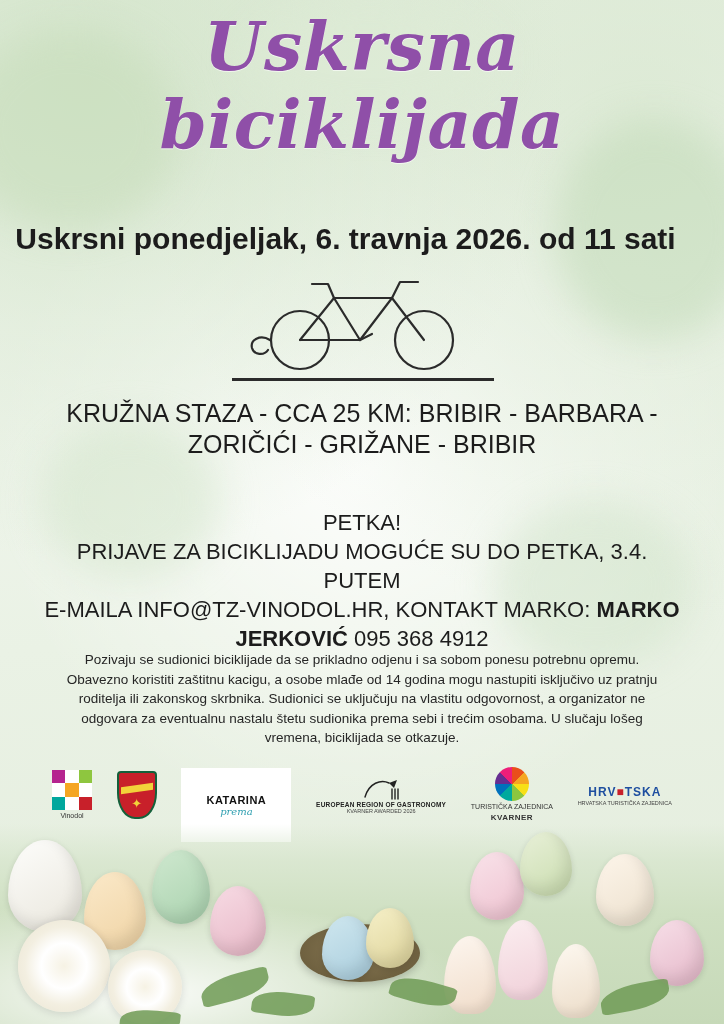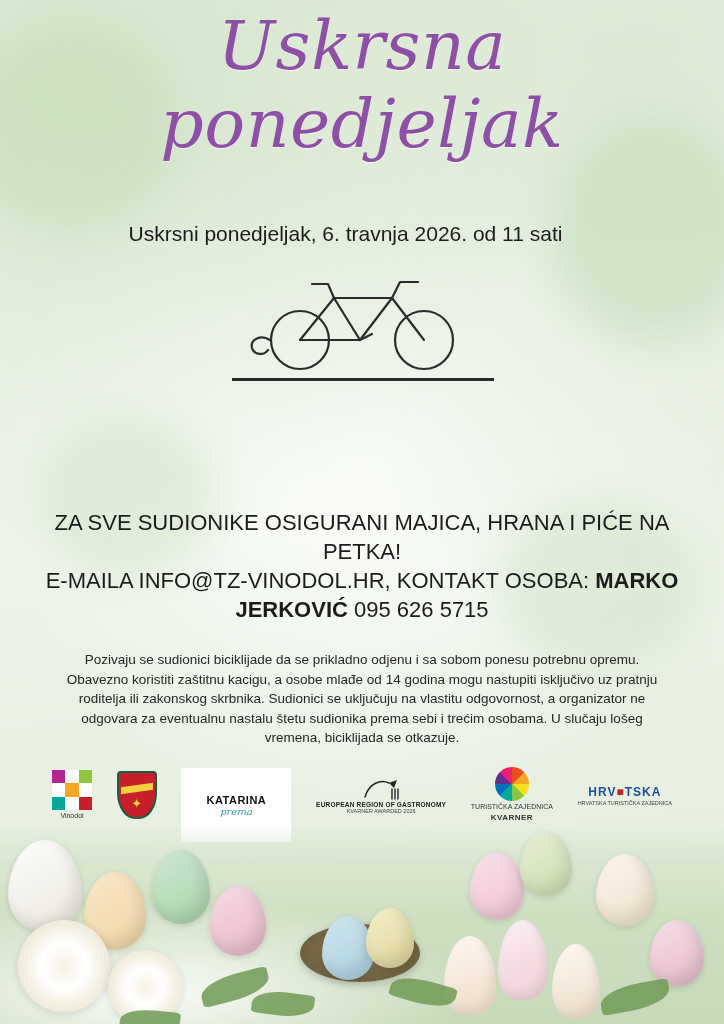--- a/index.html
+++ b/index.html
@@ -40,40 +40,40 @@
   .title-wrap {
     position: absolute;
     top: 12px;
     left: 0;
     width: 724px;
     text-align: center;
   }
   .title {
     font-family: "DejaVu Serif", serif;
     font-style: italic;
-    font-weight: normal;
+    font-weight: bold;
     color: #8f4fa8;
     font-size: 68px;
     line-height: 1.0;
     letter-spacing: 0.5px;
     text-shadow: 0 1px 0 rgba(255,255,255,0.6);
   }
   .title .line2 {
     display: block;
     margin-top: 10px;
   }
 
   .subtitle {
     position: absolute;
     top: 222px;
     left: 0;
     width: 691px;
     text-align: center;
-    font-size: 21px;
-    font-weight: normal;
+    font-size: 30px;
+    font-weight: bold;
     color: #1c1c1c;
   }
 
   .bike-area {
     position: absolute;
     top: 268px;
     left: 0;
     width: 724px;
     text-align: center;
   }
@@ -284,48 +284,52 @@
 
   <div class="blotch b1"></div>
   <div class="blotch b2"></div>
   <div class="blotch b3"></div>
   <div class="blotch b4"></div>
   <div class="blotch b5"></div>
 
   <div class="title-wrap">
     <div class="title">
       <span>Uskrsna</span>
-      <span class="line2">ponedjeljak</span>
+      <span class="line2">biciklijada</span>
     </div>
   </div>
 
   <div class="subtitle">Uskrsni ponedjeljak, 6. travnja 2026. od 11 sati</div>
 
   <div class="bike-area">
     <svg width="240" height="105" viewBox="0 0 240 105" fill="none" stroke="#2b2b2b" stroke-width="2.2" stroke-linecap="round" stroke-linejoin="round">
       <circle cx="58" cy="72" r="29"></circle>
       <circle cx="182" cy="72" r="29"></circle>
       <path d="M58 72 L92 30 L150 30 L182 72"></path>
       <path d="M92 30 L118 72 L150 30"></path>
       <path d="M58 72 L118 72"></path>
       <path d="M150 30 L158 14 L176 14"></path>
       <path d="M92 30 L86 16 L70 16"></path>
       <path d="M118 72 l12 -6"></path>
       <path d="M58 72 m-30 0 c -10 -6 -20 0 -18 8 c 2 7 12 8 16 2"></path>
     </svg>
   </div>
   <div class="rule"></div>
 
+  <div class="route">
+    <div>KRUŽNA STAZA - CCA 25 KM: BRIBIR - BARBARA -</div>
+    <div>ZORIČIĆI - GRIŽANE - BRIBIR</div>
+  </div>
 
 
   <div class="info">
-    <div>ZA SVE SUDIONIKE OSIGURANI MAJICA, HRANA I PIĆE NA</div>
     <div>PETKA!</div>
+    <div>PRIJAVE ZA BICIKLIJADU MOGUĆE SU DO PETKA,  3.4. PUTEM</div>
     <div>
-      <span>E-MAILA INFO@TZ-VINODOL.HR, KONTAKT OSOBA: </span><span class="bold">MARKO JERKOVIĆ</span><span> 095 626 5715</span>
+      <span>E-MAILA INFO@TZ-VINODOL.HR, KONTAKT MARKO: </span><span class="bold">MARKO JERKOVIĆ</span><span> 095 368 4912</span>
     </div>
   </div>
 
   <div class="disclaimer">Pozivaju se sudionici biciklijade da se prikladno odjenu i sa sobom ponesu potrebnu opremu. Obavezno koristiti zaštitnu kacigu, a osobe mlađe od 14 godina mogu nastupiti isključivo uz pratnju roditelja ili zakonskog skrbnika. Sudionici se uključuju na vlastitu odgovornost, a organizator ne odgovara za eventualnu nastalu štetu sudionika prema sebi i trećim osobama. U slučaju lošeg vremena, biciklijada se otkazuje.</div>
 
   <div class="logos">
 
     <div class="logo">
       <div class="l1-grid">
         <div style="background:#b5248f"></div>

